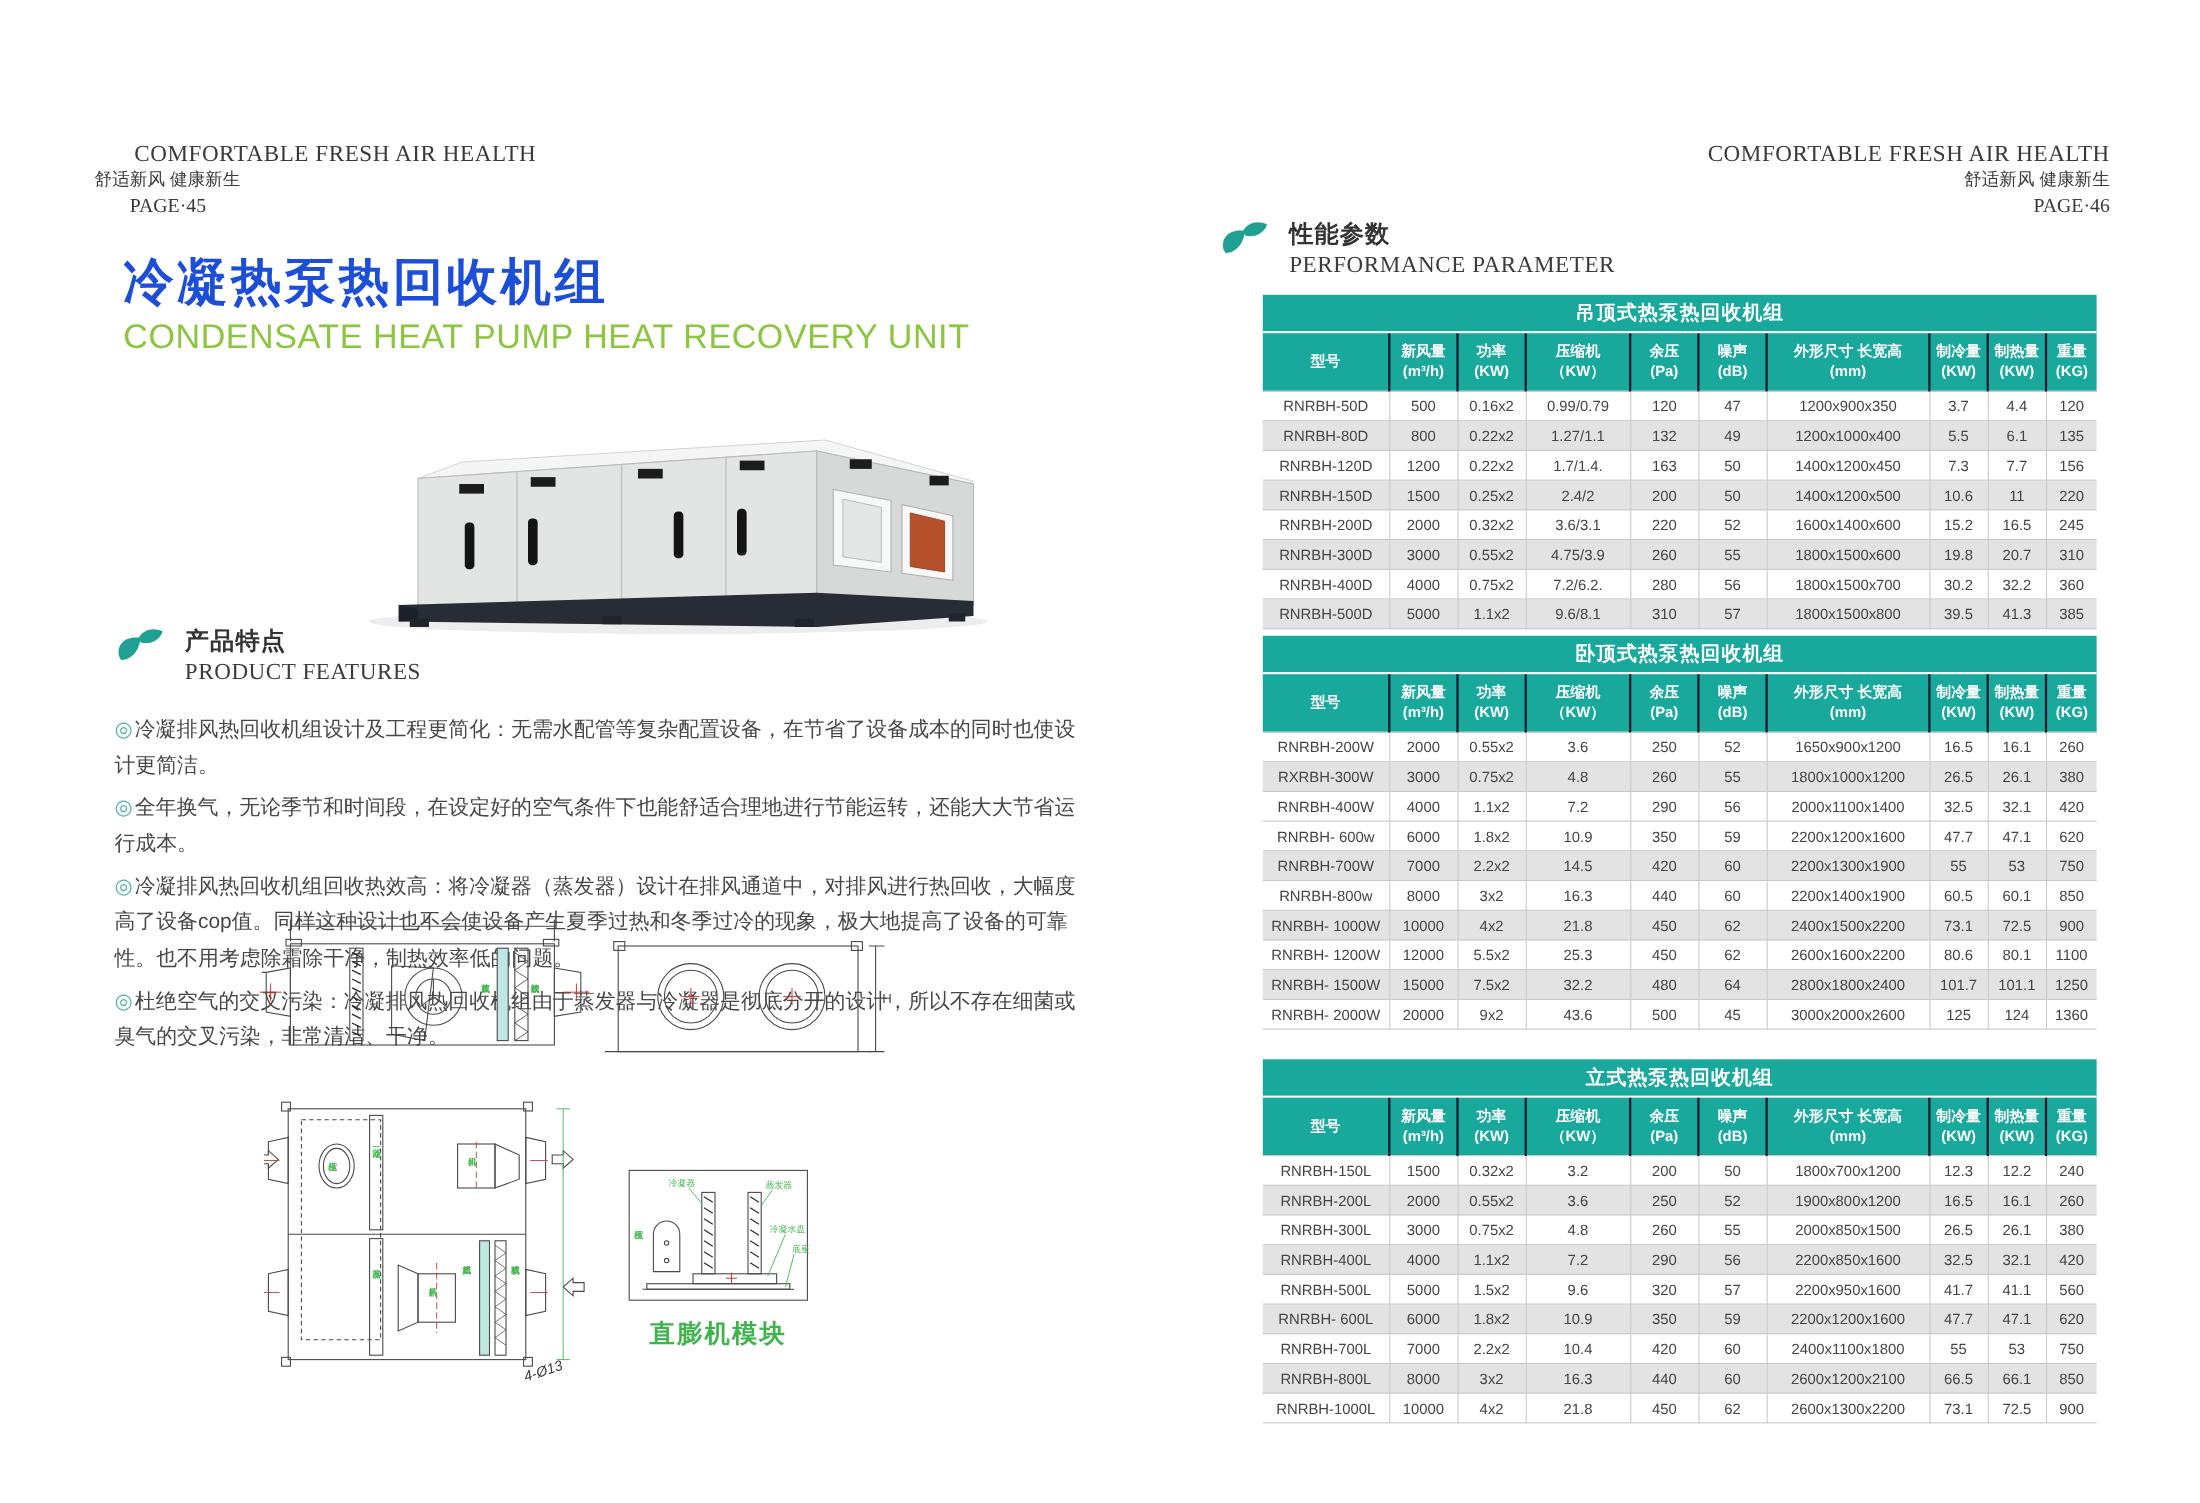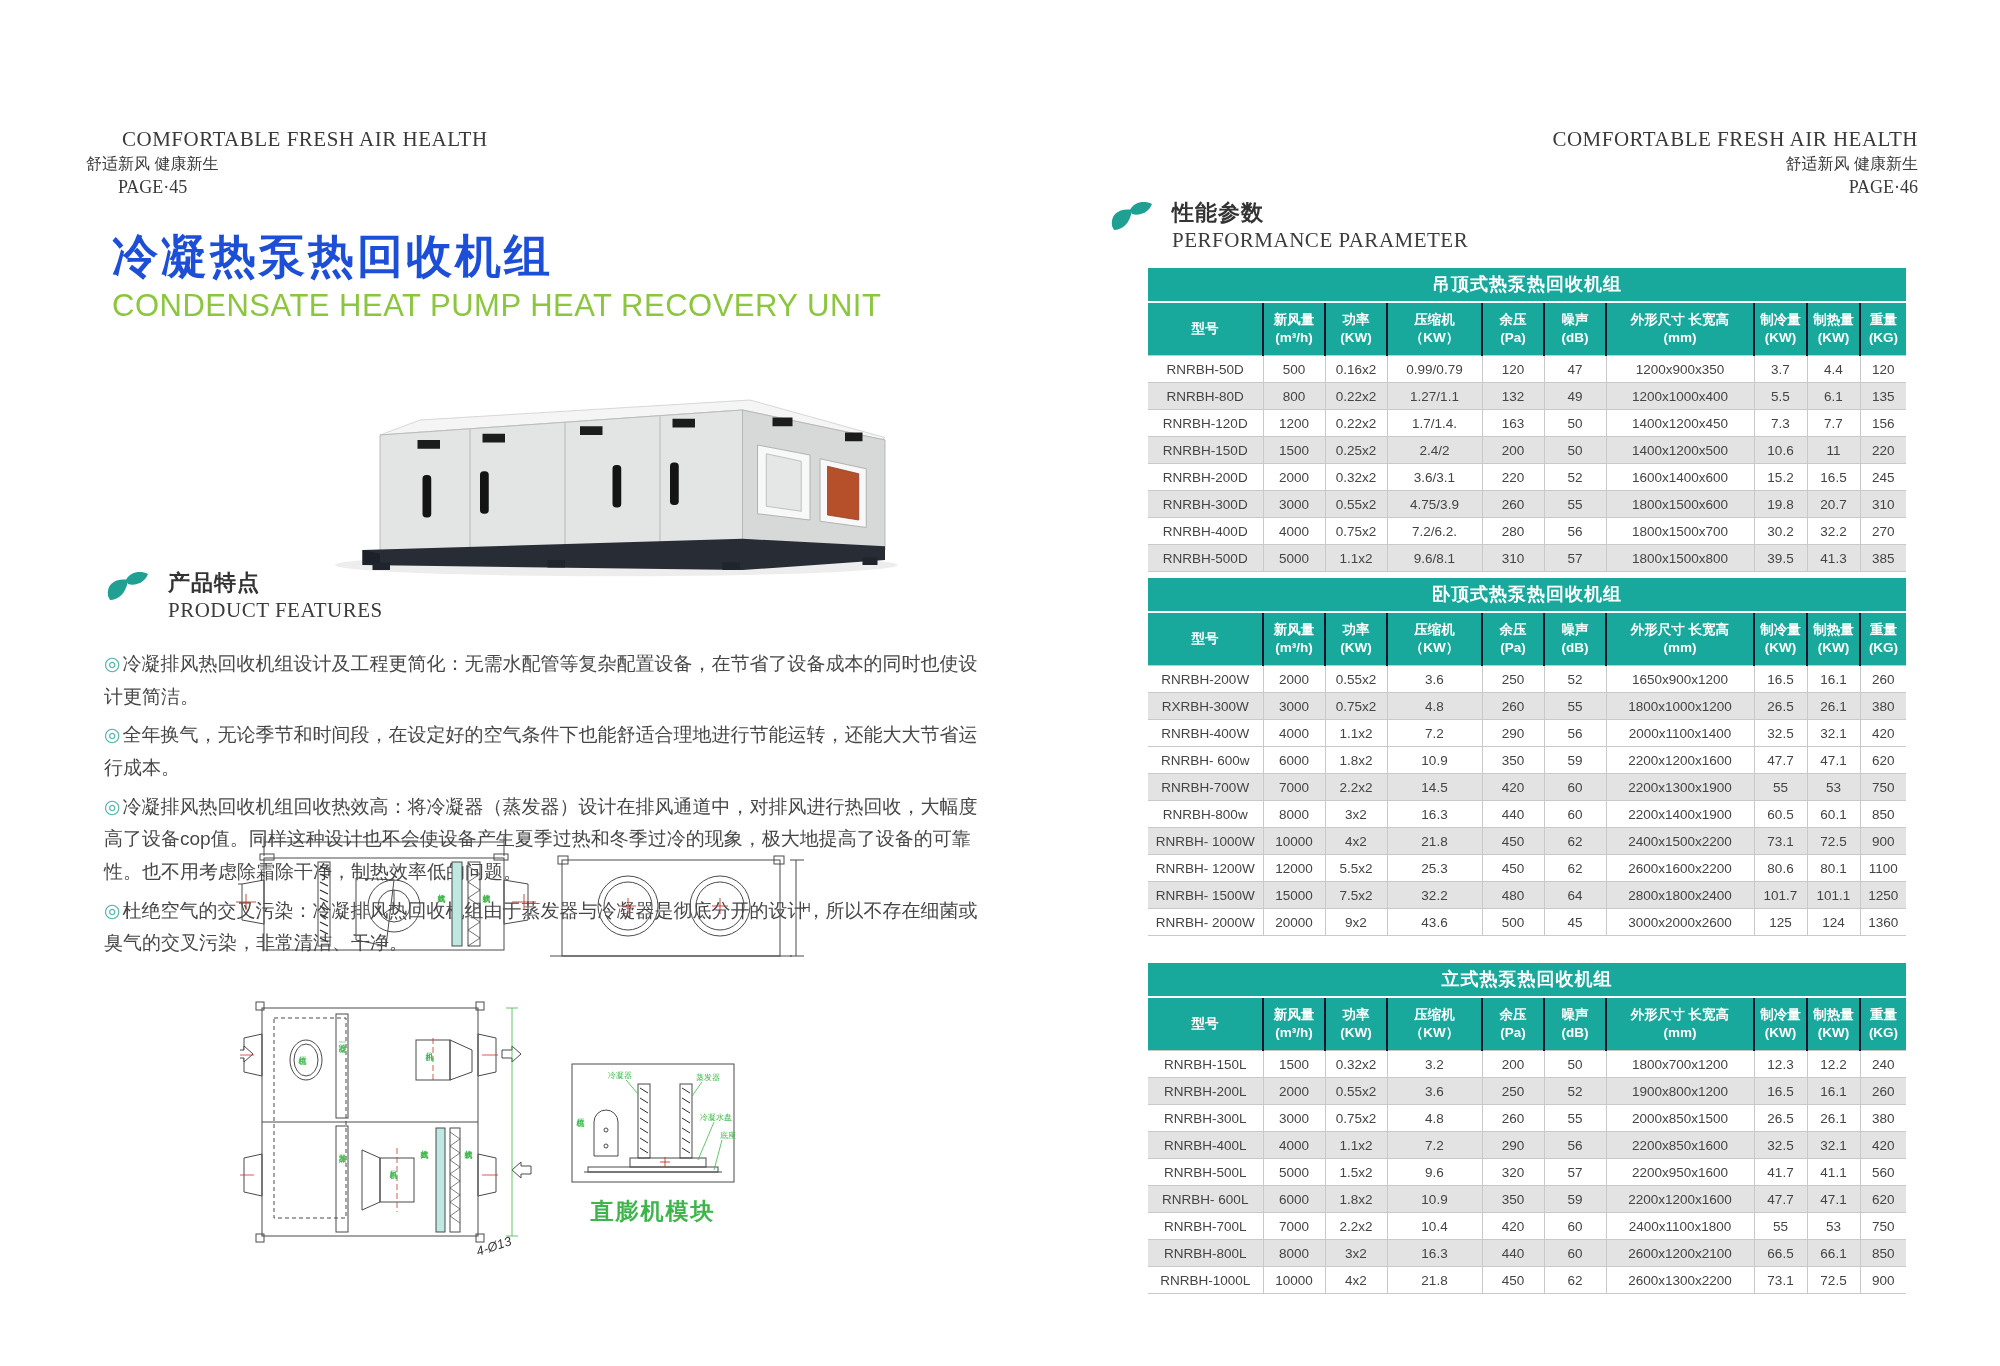--- a/index.html
+++ b/index.html
@@ -451,21 +451,21 @@
         <tr>
           <td>RNRBH-400D</td>
           <td>4000</td>
           <td>0.75x2</td>
           <td>7.2/6.2.</td>
           <td>280</td>
           <td>56</td>
           <td>1800x1500x700</td>
           <td>30.2</td>
           <td>32.2</td>
-          <td>270</td>
+          <td>360</td>
         </tr>
         <tr class="alt">
           <td>RNRBH-500D</td>
           <td>5000</td>
           <td>1.1x2</td>
           <td>9.6/8.1</td>
           <td>310</td>
           <td>57</td>
           <td>1800x1500x800</td>
           <td>39.5</td>

